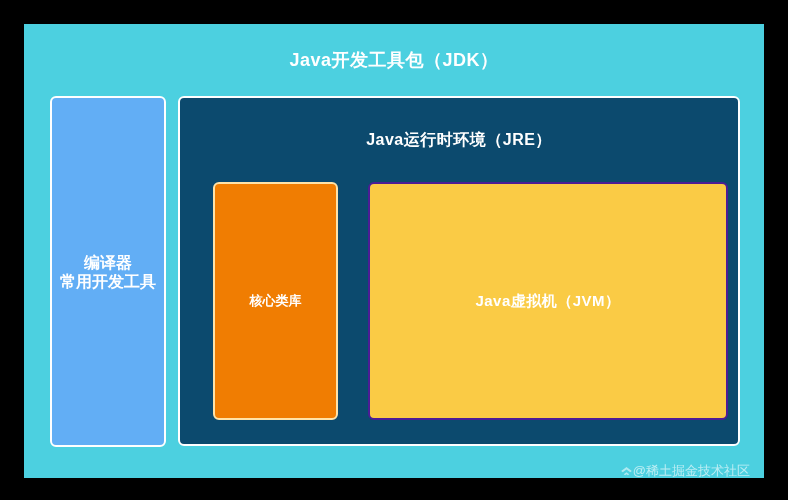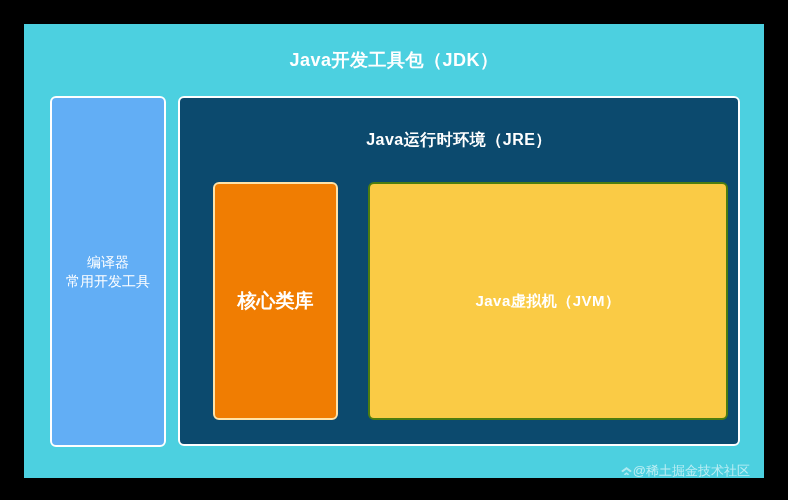--- a/index.html
+++ b/index.html
@@ -58,22 +58,22 @@
     border: 2px solid #FFFFFF;
     border-radius: 6px;
     box-sizing: border-box;
     display: flex;
     flex-direction: column;
     align-items: center;
     justify-content: center;
   }
   .compiler-line {
     color: #FFFFFF;
-    font-size: 14px;
-    font-weight: normal;
+    font-size: 16px;
+    font-weight: bold;
     line-height: 19px;
     text-align: center;
     white-space: nowrap;
   }
 
   
   .jre-panel {
     position: absolute;
     left: 154px;
     top: 72px;
@@ -110,35 +110,35 @@
     background: #F07D02;
     border: 2px solid #FFE3A8;
     border-radius: 6px;
     box-sizing: border-box;
     display: flex;
     align-items: center;
     justify-content: center;
   }
   .corelib-label {
     color: #FFFFFF;
-    font-size: 19px;
+    font-size: 13px;
     font-weight: bold;
     text-align: right;
     white-space: nowrap;
   }
 
   
   .jvm-box {
     position: absolute;
     left: 188px;
     top: 84px;
     width: 360px;
     height: 238px;
     background: #FACB45;
-    border: 2px solid #4d7c0f;
+    border: 2px solid #4c1d95;
     border-radius: 6px;
     box-sizing: border-box;
     display: flex;
     align-items: center;
     justify-content: center;
   }
   .jvm-label {
     color: #FFFFFF;
     font-size: 15px;
     font-weight: bold;

